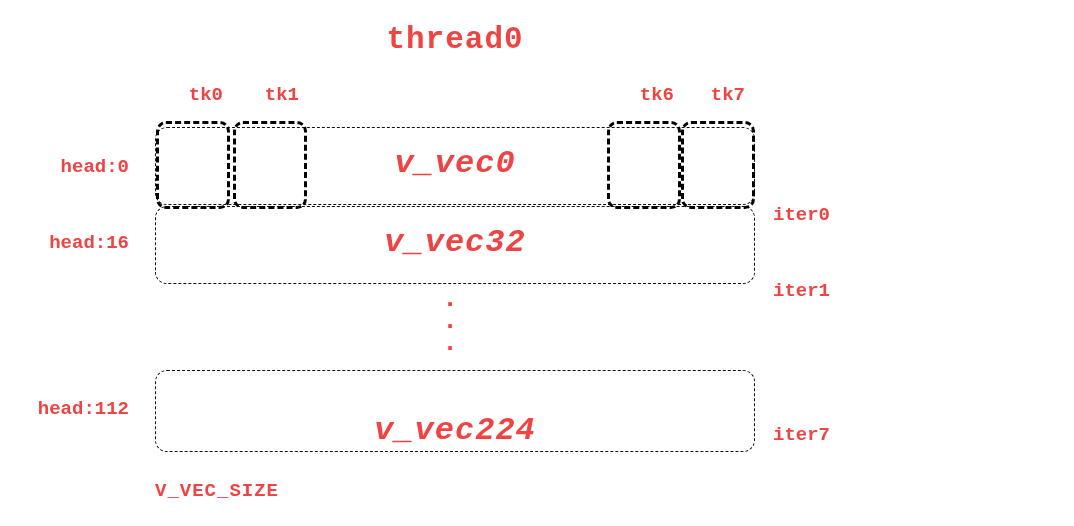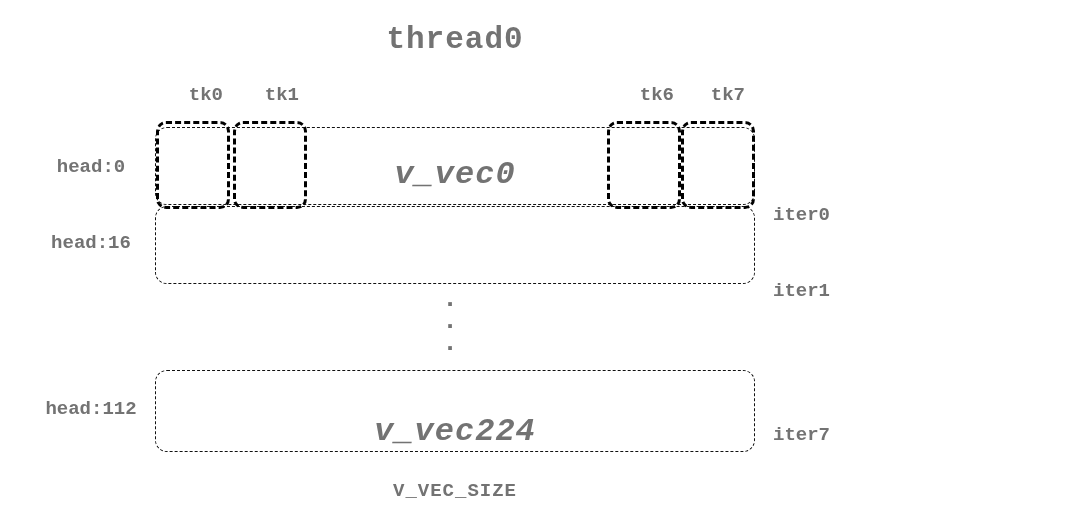--- a/index.html
+++ b/index.html
@@ -1,21 +1,21 @@
 <!DOCTYPE html>
 <html><head>
 <meta charset="utf-8">
 <style>
   html,body{margin:0;padding:0;background:#fff;}
   .canvas{
     position:relative;
     width:936px;height:526px;
     background:#fff;
     font-family:"Liberation Mono","DejaVu Sans Mono",monospace;
-    color:#737373;
+    color:#ef4444;
     overflow:hidden;
   }
   .mono{font-family:"Liberation Mono","DejaVu Sans Mono",monospace;font-weight:bold;}
   .abs{position:absolute;}
 
   .title{
     left:155px;top:22px;width:600px;
     text-align:center;
     font-size:31px;font-weight:bold;
     letter-spacing:1px;
@@ -45,43 +45,42 @@
     background:transparent;
   }
 
   .vec-label{
     left:155px;width:600px;
     text-align:center;
     font-size:32px;
     font-weight:bold;
     font-style:italic;
     letter-spacing:1px;
-    margin-top:11px;
   }
 
   .head-label{
-    left:32px;width:118px;
-    text-align:center;
+    left:11px;width:118px;
+    text-align:right;
     font-size:19px;font-weight:bold;
   }
 
   .iter-label{
     left:773px;
     font-size:19px;font-weight:bold;margin-top:48px;
   }
 
   .side-label{
     left:812px;top:308px;
     font-size:17px;font-weight:bold;
     letter-spacing:0.5px;
   }
 
   .bottom-label{
     left:155px;top:480px;width:600px;
-    text-align:center;
+    text-align:left;
     font-size:19px;font-weight:bold;
     letter-spacing:1px;
   }
 
   .ellipsis{
     left:440px;top:290px;width:20px;
     display:flex;flex-direction:column;align-items:center;
     gap:4px;
     font-size:26px;font-weight:bold;line-height:18px;
   }
@@ -101,21 +100,22 @@
   <div class="abs row row1"></div>
   <div class="abs row row2"></div>
   <div class="abs row row3"></div>
 
   <div class="abs tkbox" style="left:156px"></div>
   <div class="abs tkbox" style="left:233px"></div>
   <div class="abs tkbox" style="left:607px"></div>
   <div class="abs tkbox" style="left:681px"></div>
 
   <div class="abs vec-label" style="top:145px">v_vec0</div>
-  <div class="abs vec-label" style="top:402px">v_vec224</div>
+  <div class="abs vec-label" style="top:224px">v_vec32</div>
+  <div class="abs vec-label" style="top:412px">v_vec224</div>
 
   <div class="abs head-label mono" style="top:156px">head:0</div>
   <div class="abs head-label mono" style="top:232px">head:16</div>
   <div class="abs head-label mono" style="top:398px">head:112</div>
 
   <div class="abs iter-label mono" style="top:156px">iter0</div>
   <div class="abs iter-label mono" style="top:232px">iter1</div>
   <div class="abs iter-label mono" style="top:376px">iter7</div>
 
   <div class="abs ellipsis mono">

